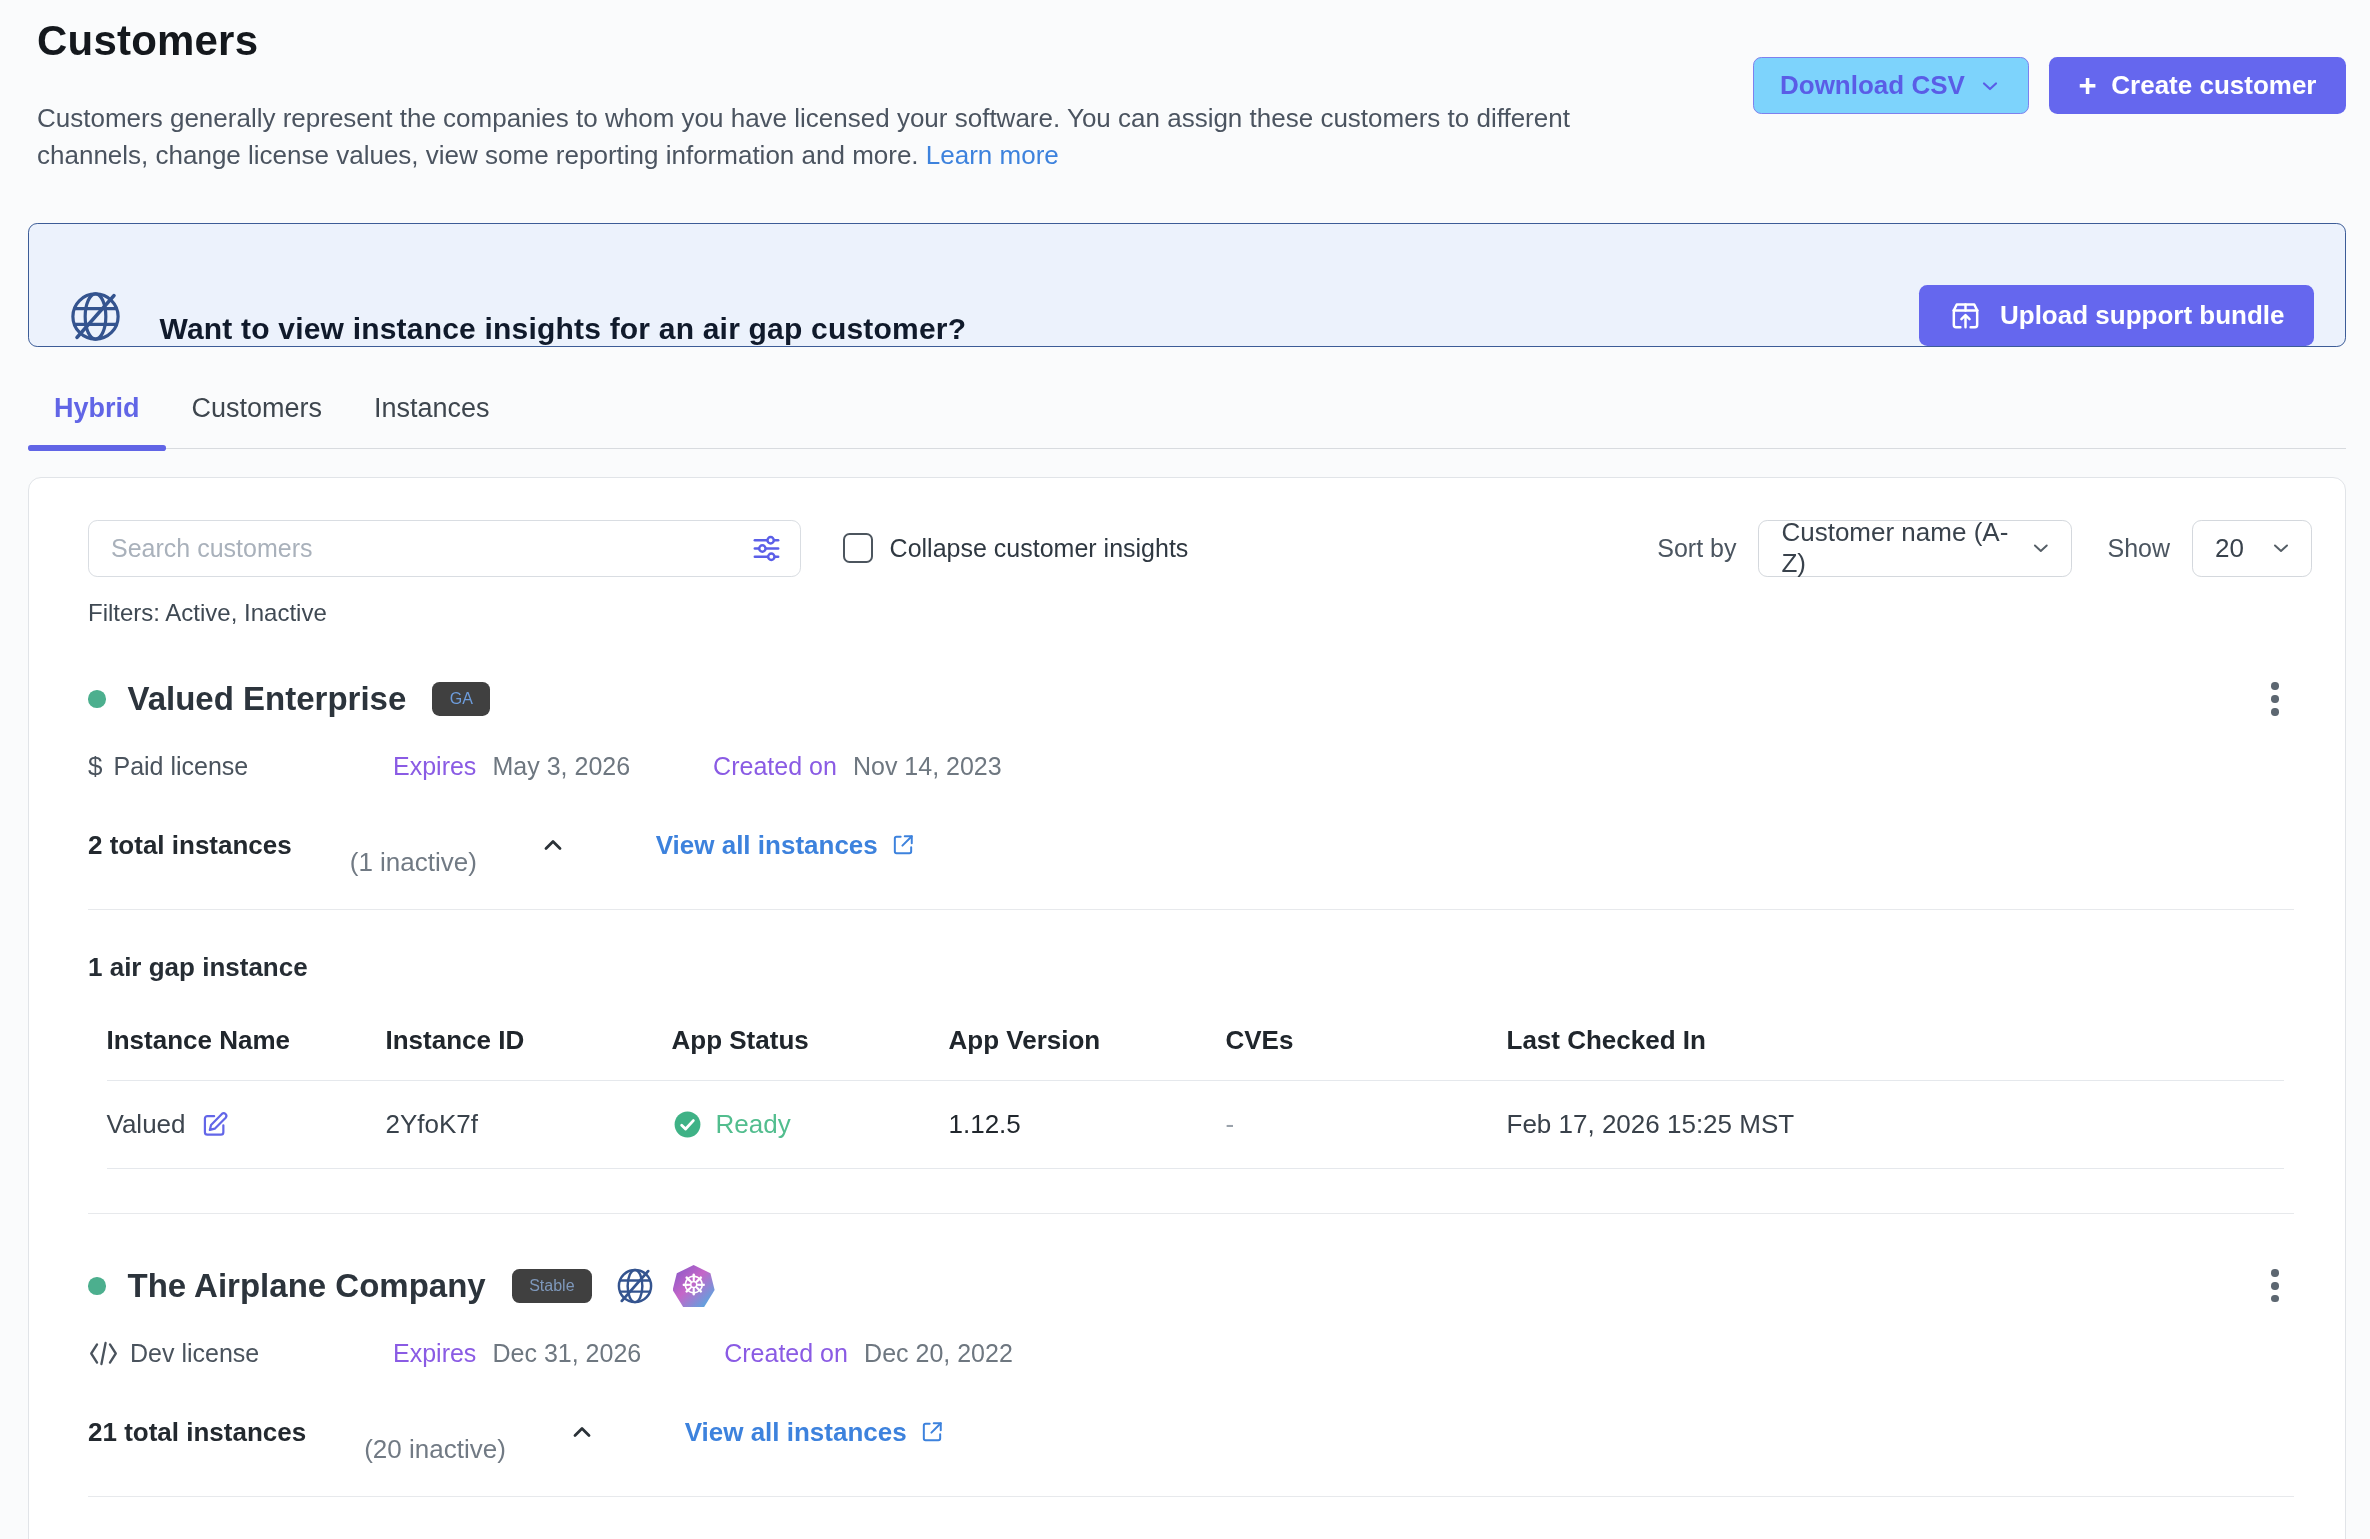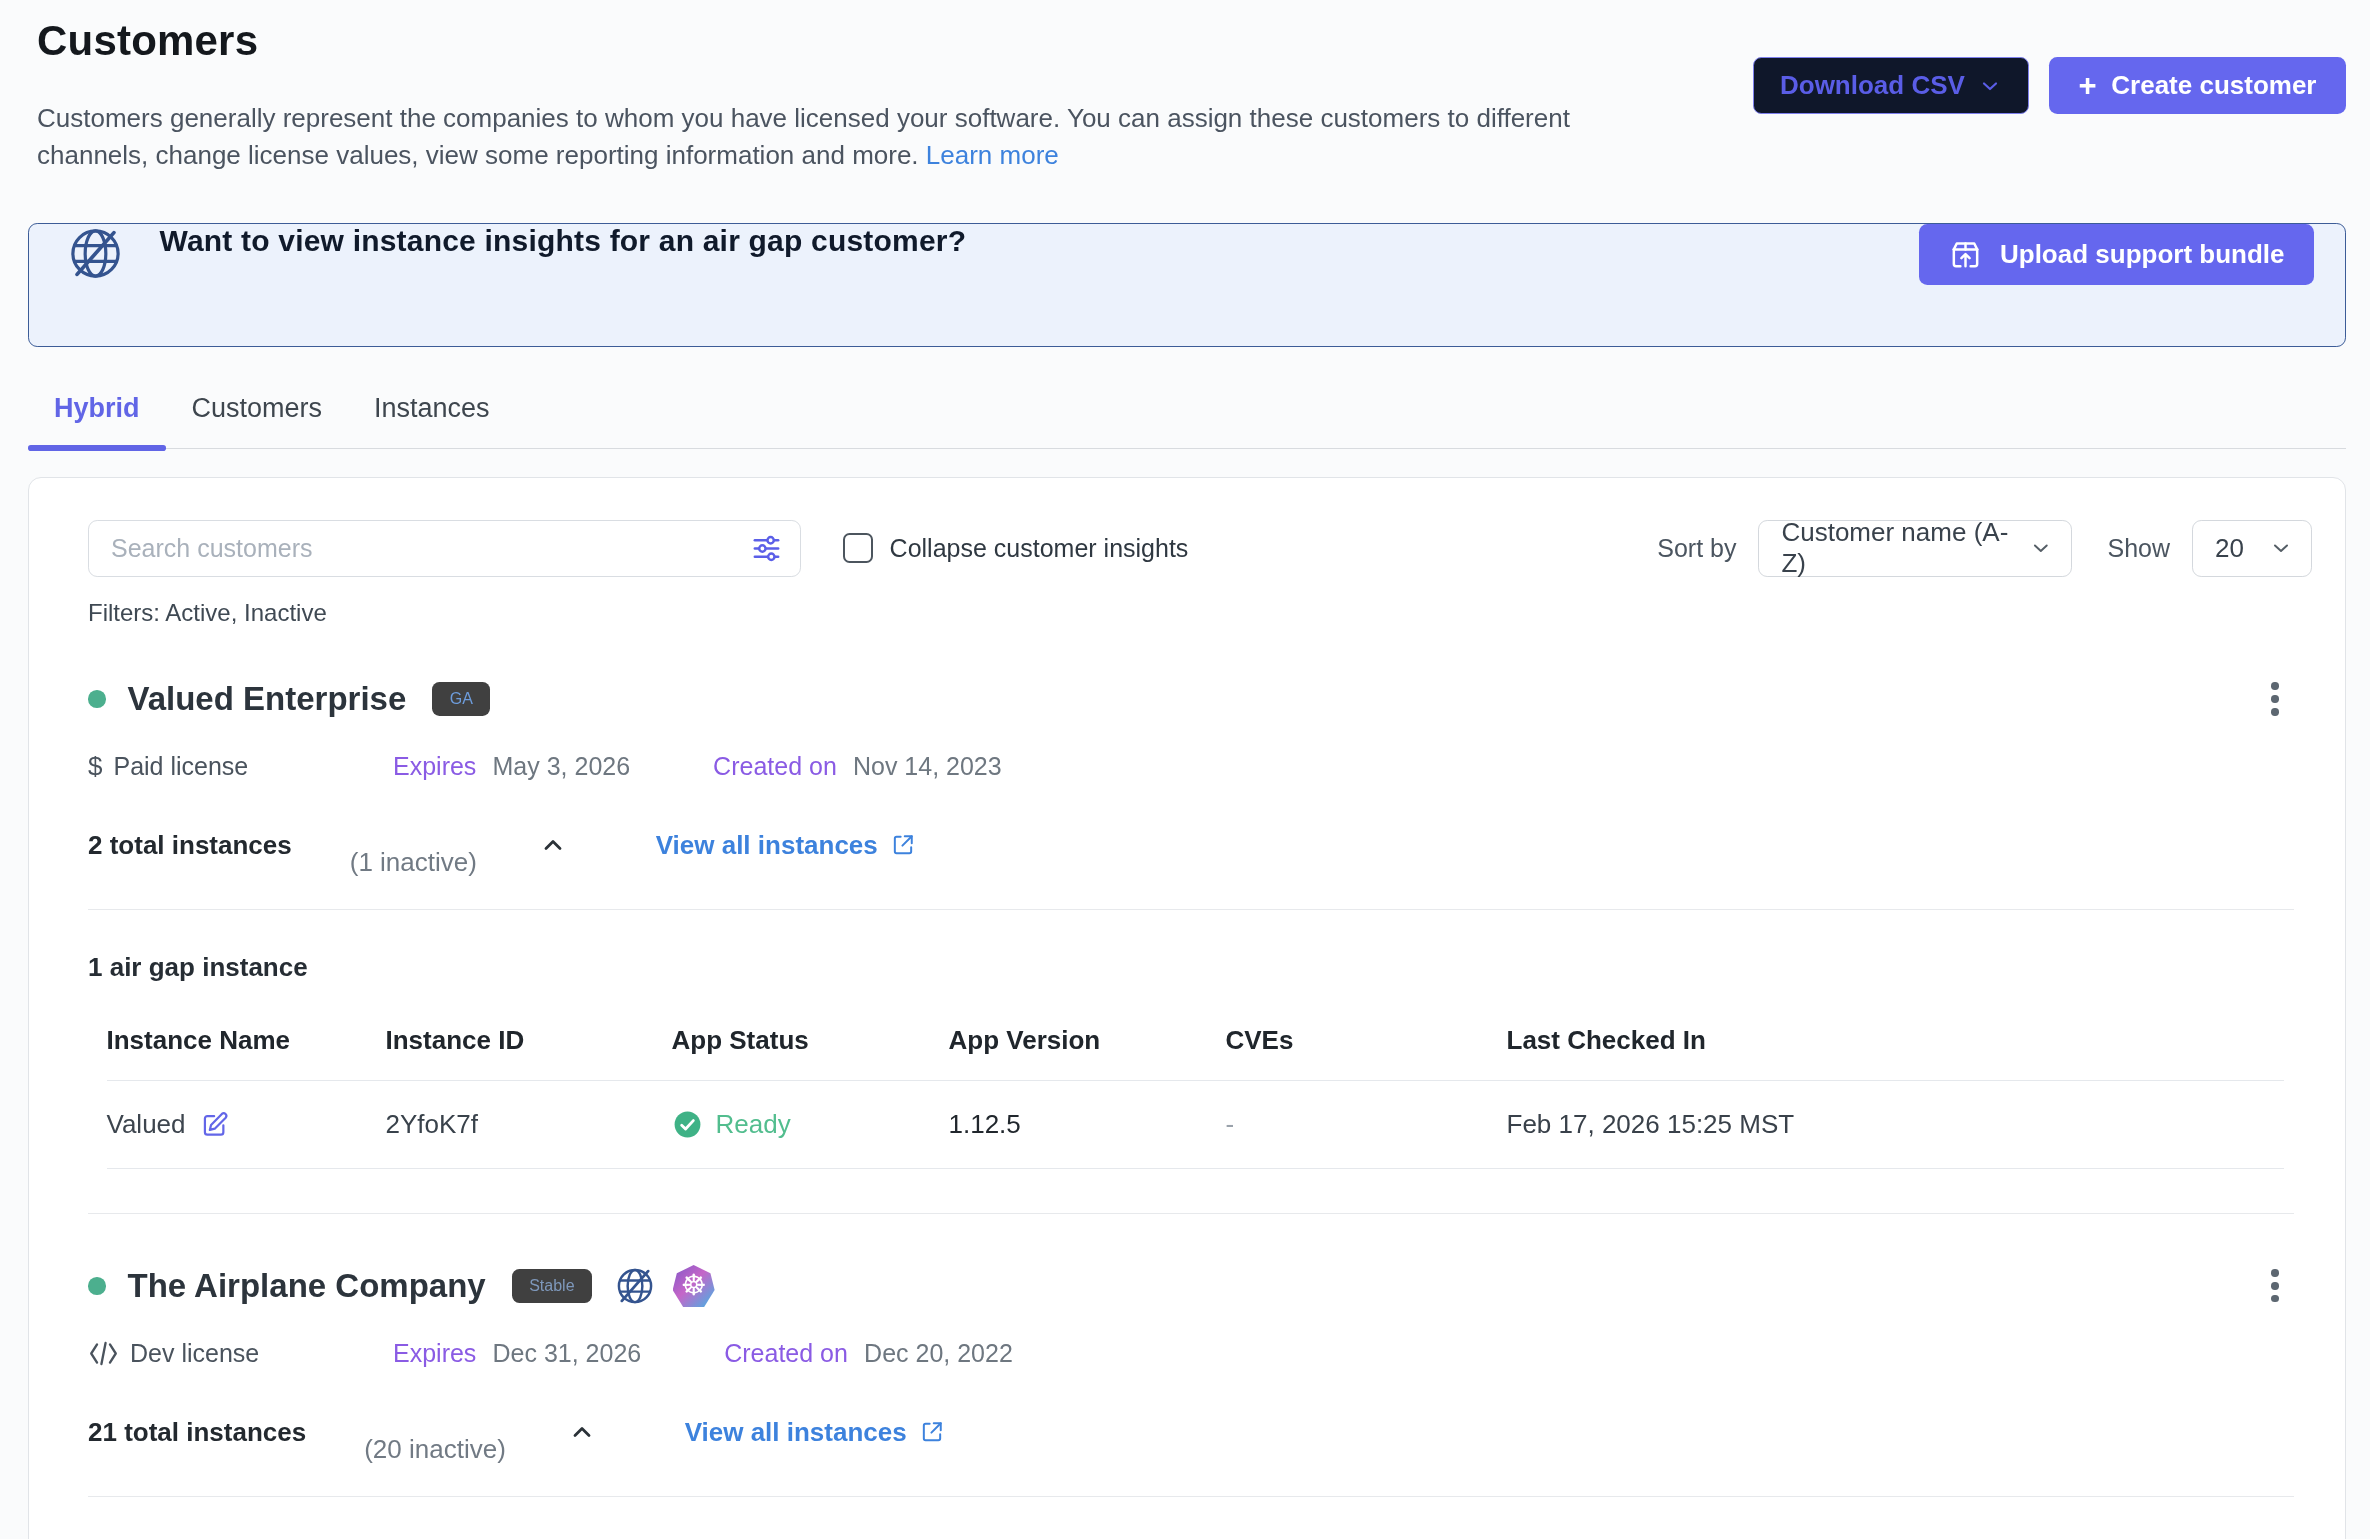--- a/index.html
+++ b/index.html
@@ -10,27 +10,27 @@
     color: #323a42;
   }
   
   .page-header { position: relative; padding: 16.6px 37px 0 37px; }
   .page-title { font-size: 42px; font-weight: 700; color: #14181d; letter-spacing: 0.2px; }
   .page-desc { margin-top: 35px; font-size: 26px; line-height: 1.45; color: #4b5460; max-width: 1689px; }
   .link { color: #3d82dd; cursor: pointer; text-decoration: none; }
   .header-actions { position: absolute; top: 57px; right: 24px; display: flex; gap: 20px; }
   .btn { display: inline-flex; align-items: center; gap: 13px; height: 57px; border-radius: 8.3px;
          font-size: 26px; font-weight: 700; padding: 0 26px; cursor: pointer; white-space: nowrap; }
-  .btn-outline { background: #0f172a; border: 1.8px solid #7e80ee; color: #5a5de6; }
+  .btn-outline { background: #7dd3fc; border: 1.8px solid #7e80ee; color: #5a5de6; }
   .btn-solid { background: #6567ee; border: none; color: #ffffff; padding: 0 29.5px; }
   .plus { font-size: 31px; font-weight: 700; line-height: 1; margin-right: 1.8px; }
   .chev { width: 24px; height: 24px; }
   
   .banner { margin: 48px 24px 0 28px; height: 124px; background: #ecf2fc; border: 1.8px solid #3c5c97;
-            border-radius: 9.2px; display: flex; align-items: flex-start; padding: 0 31px; }
+            border-radius: 9.2px; display: flex; align-items: flex-end; padding: 0 31px; }
   .banner .globe { width: 59px; height: 59px; margin: 0 35px 0 5.5px; flex: none; }
   .banner-title { font-size: 30px; font-weight: 700; color: #101a2b; letter-spacing: 0.2px; }
   .btn-upload { margin-left: auto; height: 61px; background: #6567ee; color: #fff; border: none;
                 border-radius: 8.3px; display: inline-flex; align-items: center; gap: 16.6px;
                 font-size: 26px; font-weight: 700; padding: 0 29.5px; cursor: pointer; }
   .btn-upload svg { width: 35px; height: 35px; }
   
   .tabs { margin: 46px 24px 0 28px; display: flex; border-bottom: 1.8px solid #d8dbdf; }
   .tab { position: relative; padding: 0 26px 24px 26px; font-size: 27px; color: #3e464e; cursor: pointer; }
   .tab.active { color: #6165e6; font-weight: 700; }

